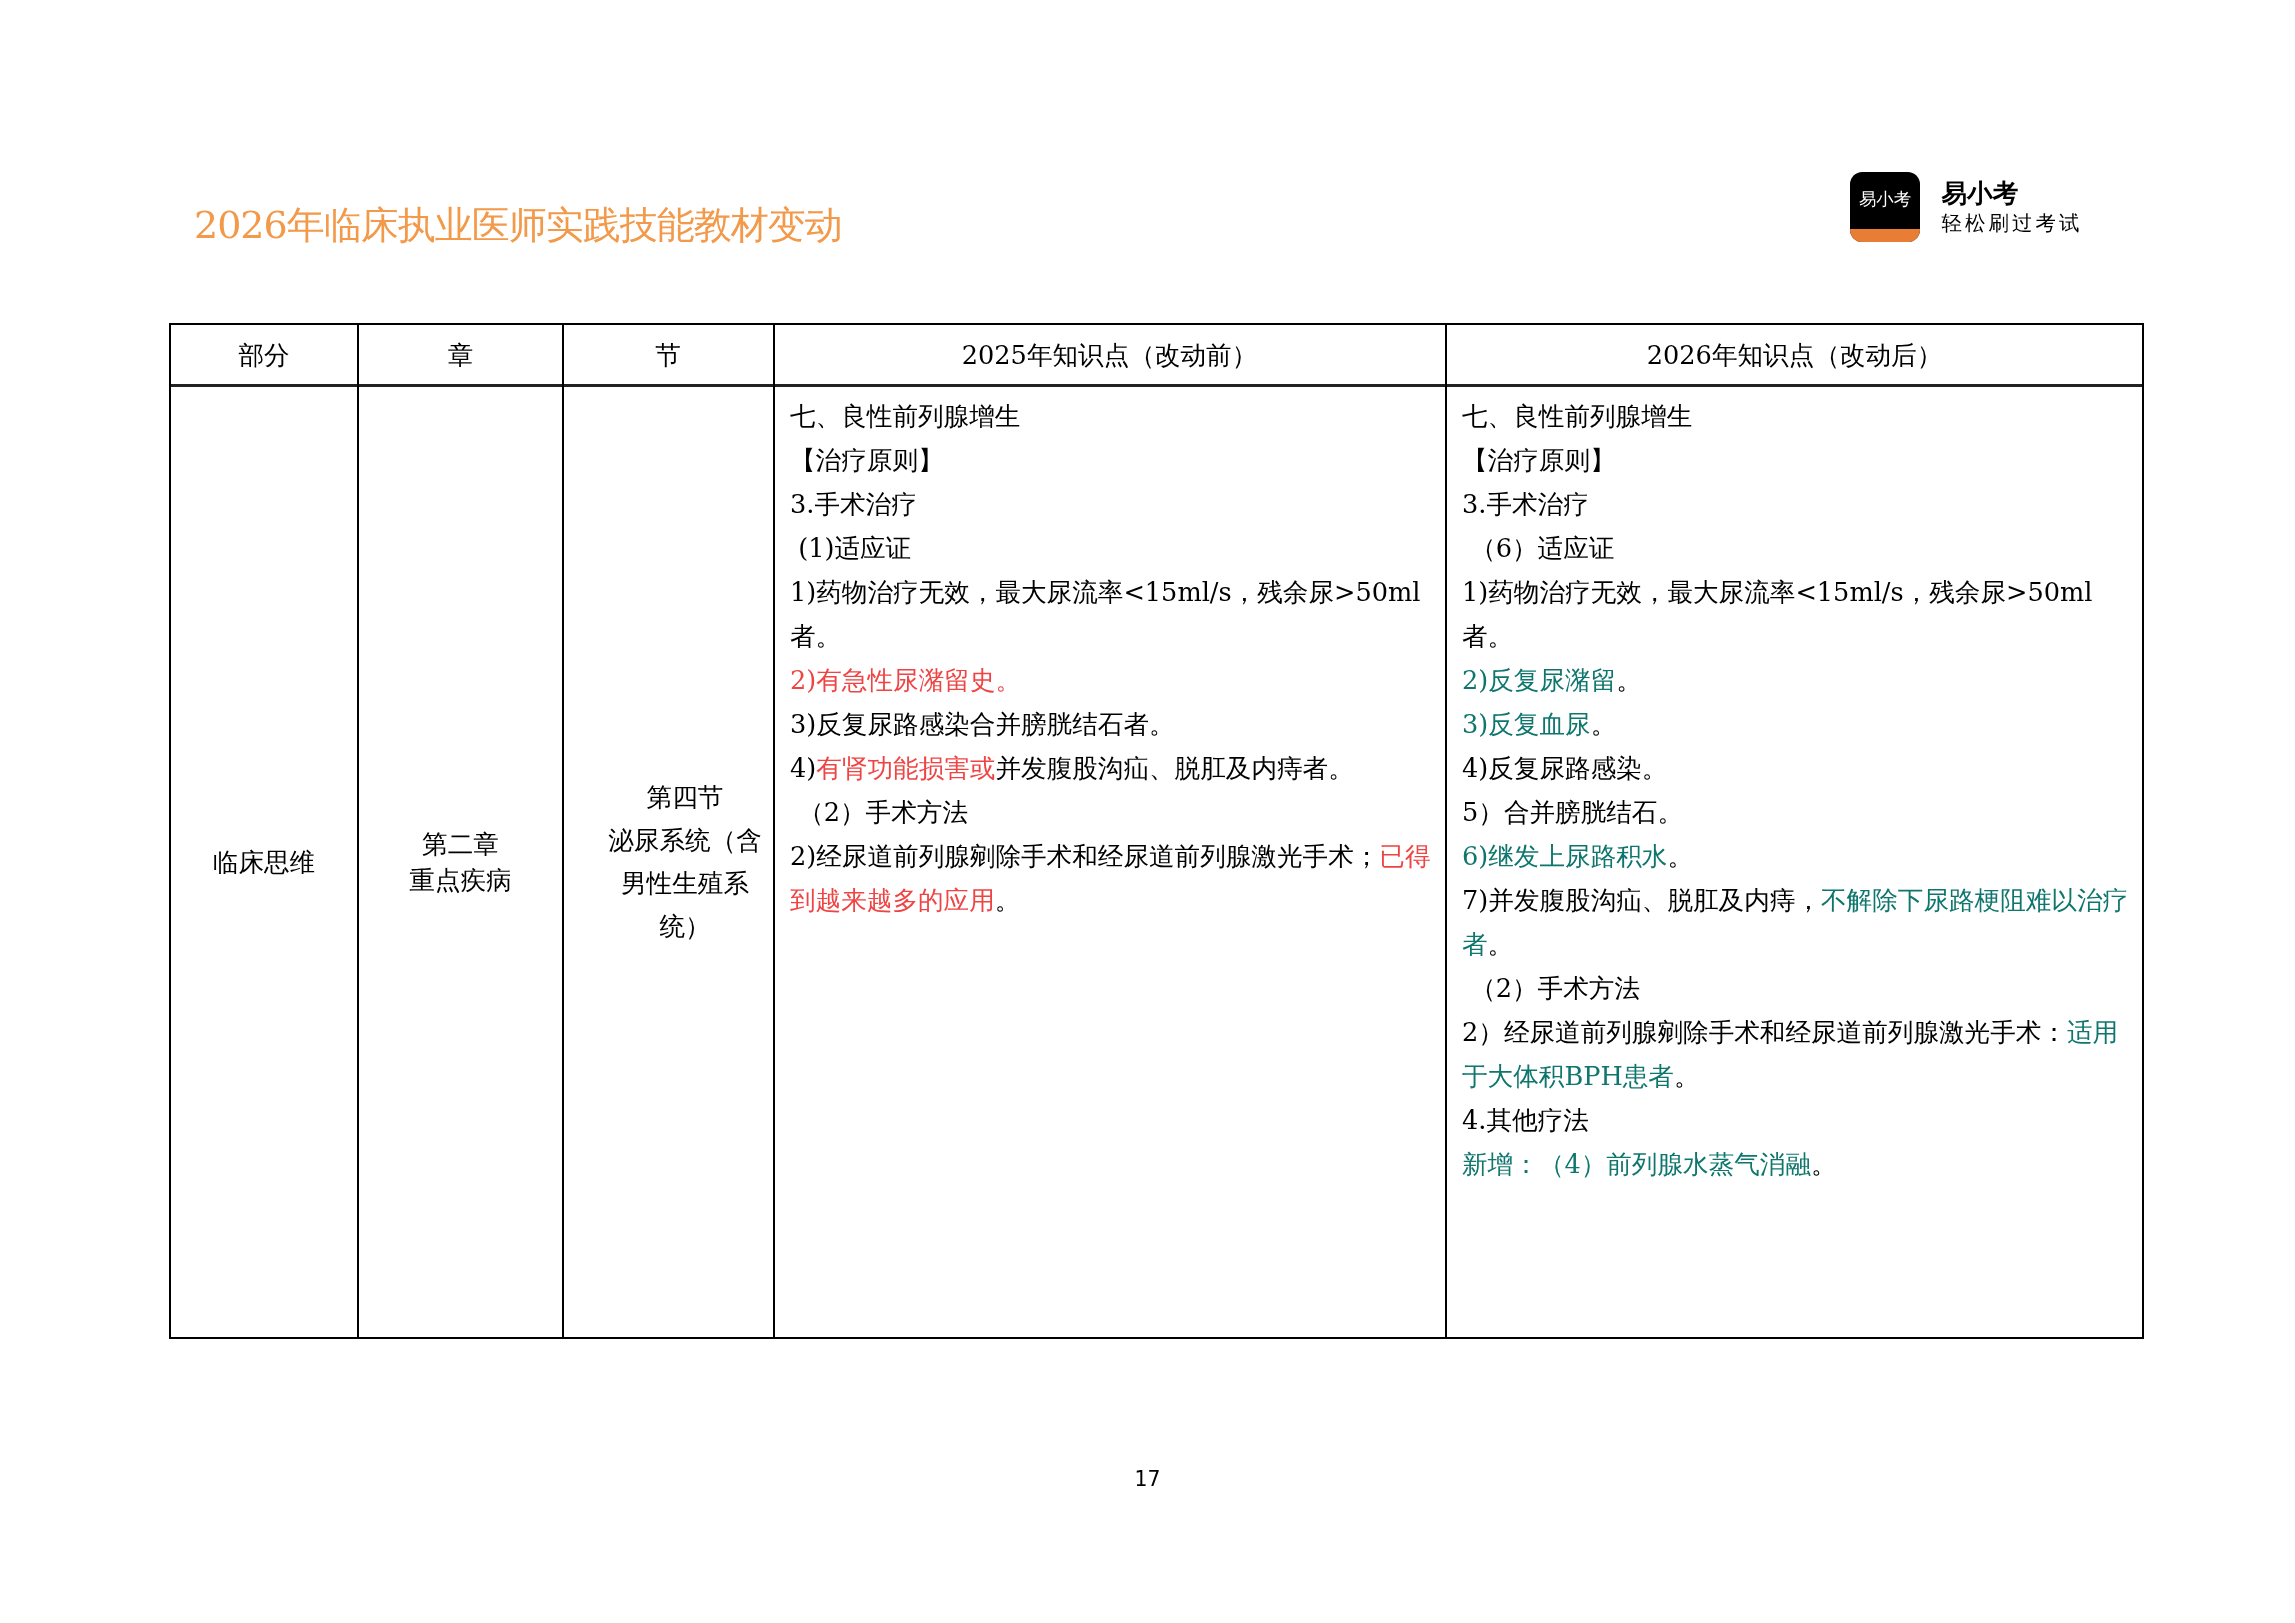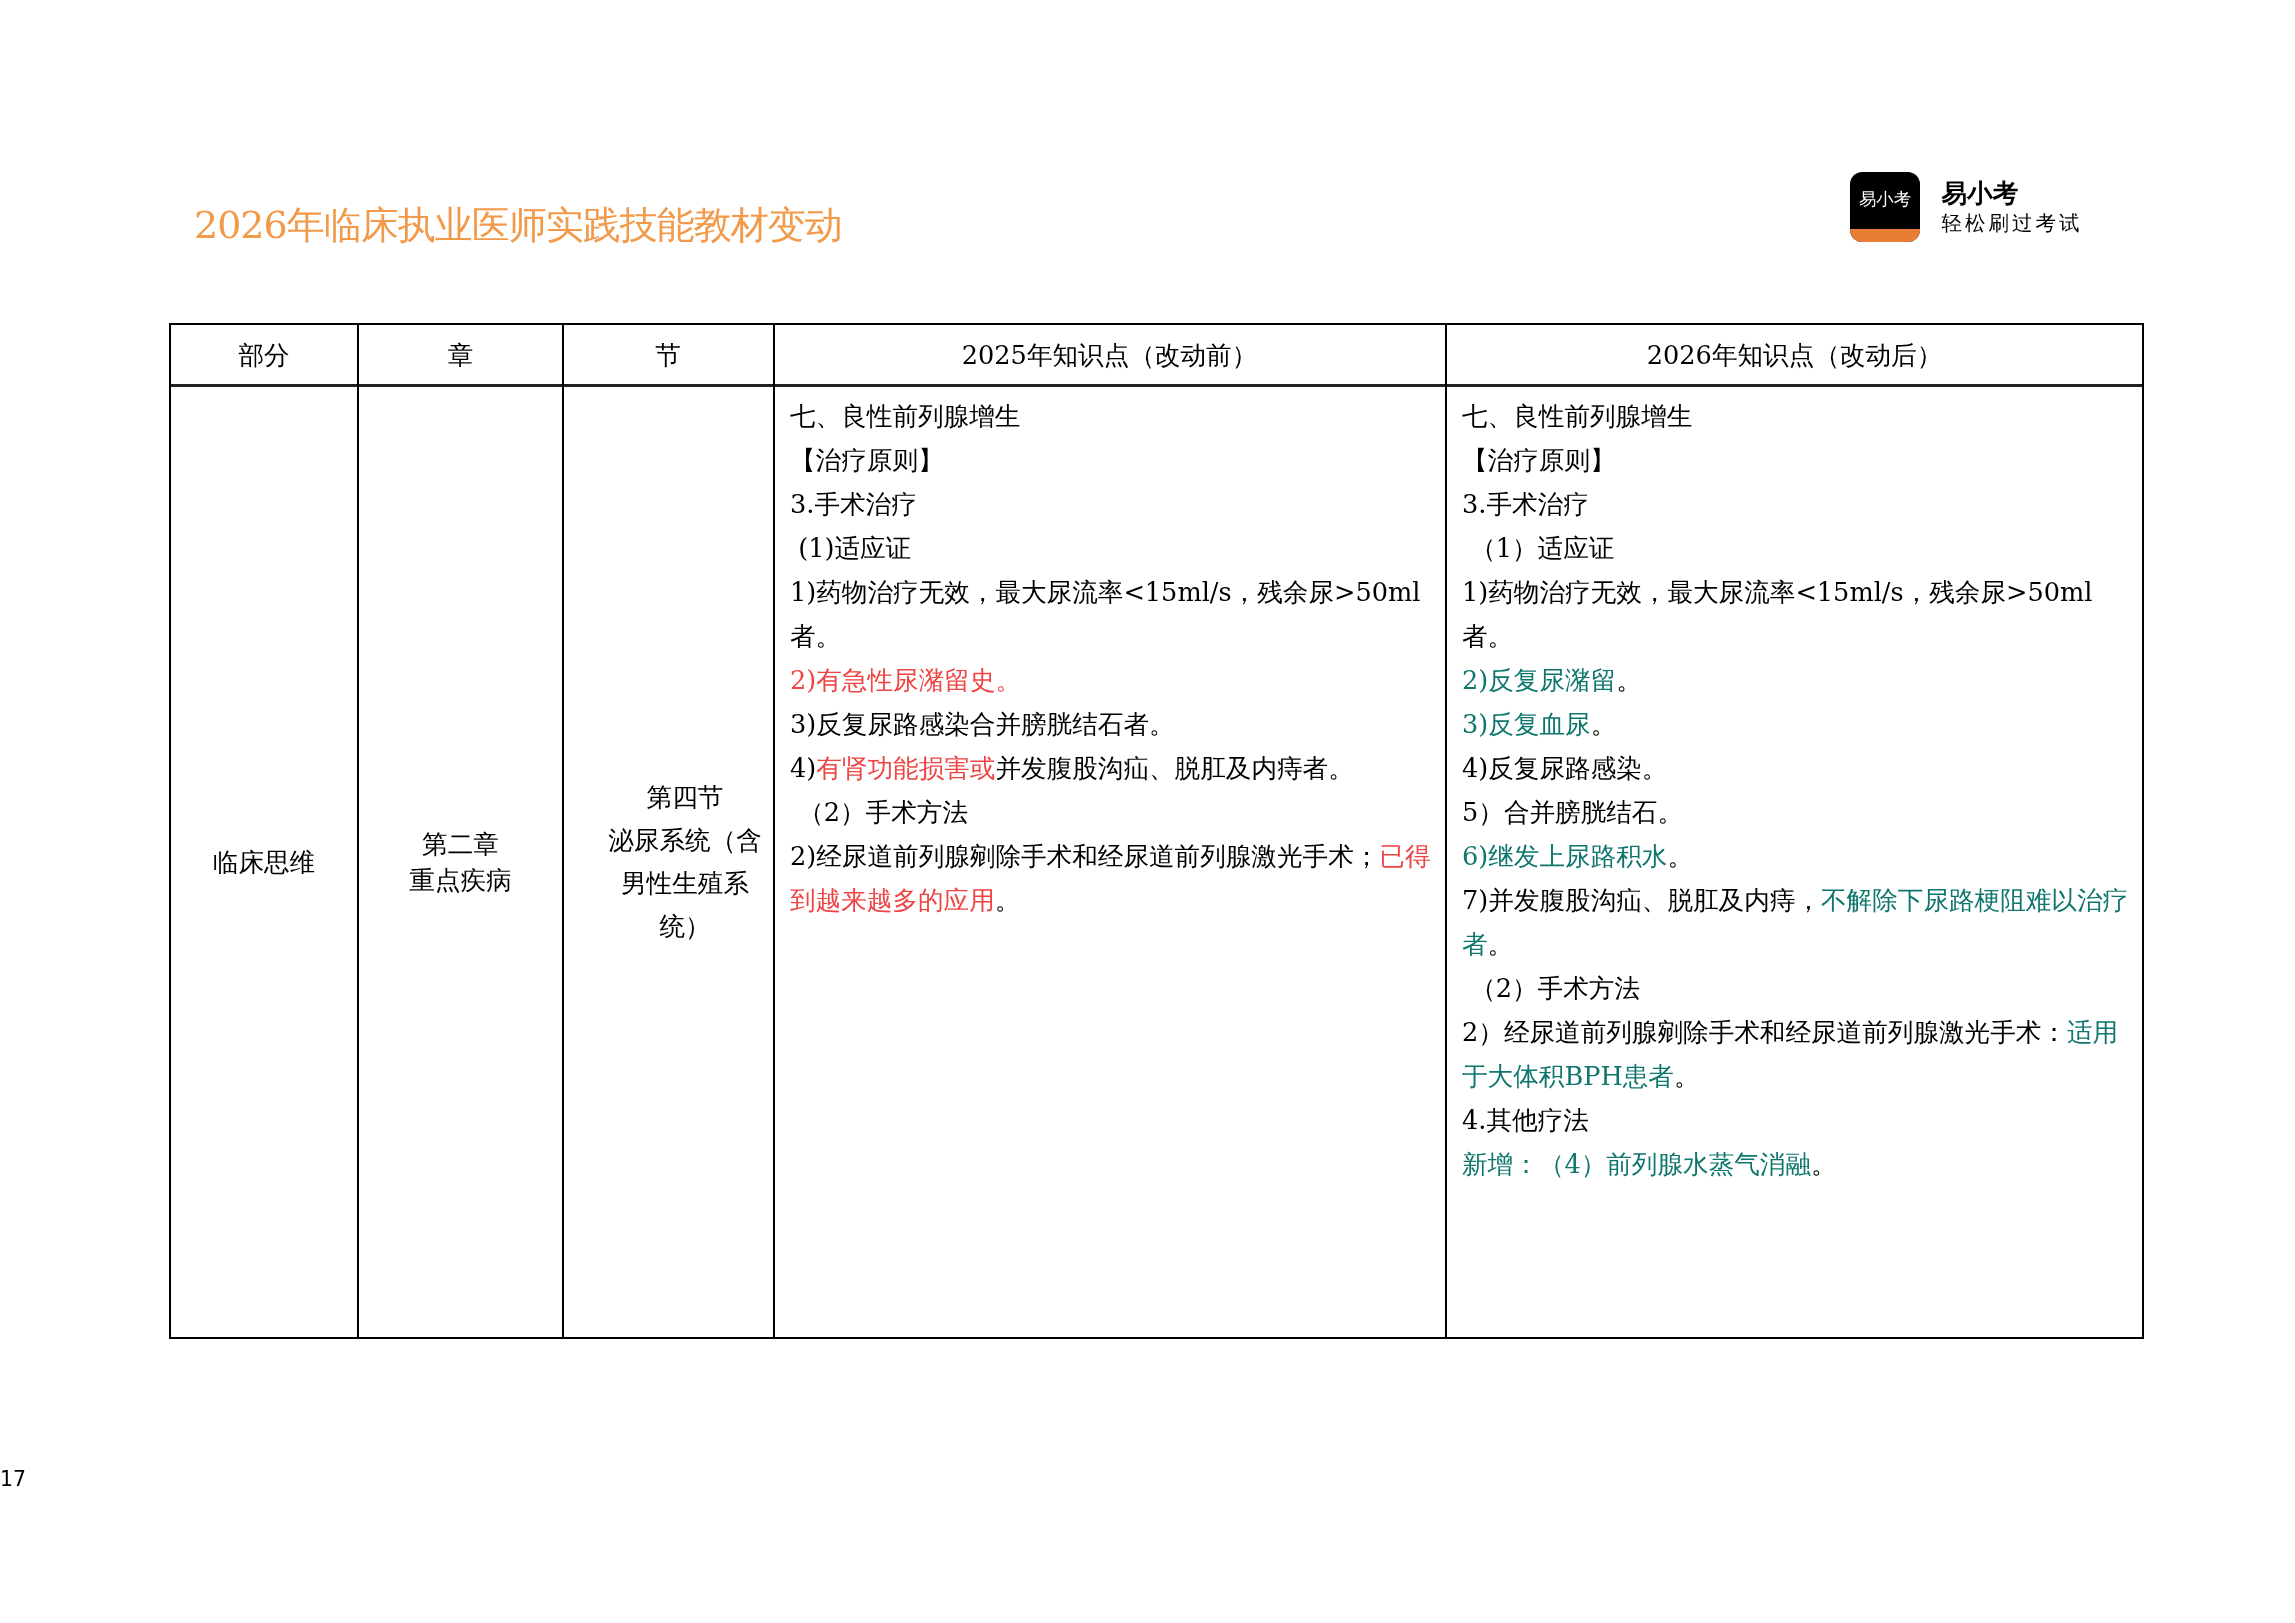--- a/index.html
+++ b/index.html
@@ -42,21 +42,21 @@
   .hcell { top: 0; height: 59px; }
   .bcell { top: 62px; bottom: 0; }
   .content {
     position: absolute; top: 69px; box-sizing: border-box;
     font-size: 25.6px; line-height: 44px; padding-right: 10.2px;
   }
   .content .line { display: block; white-space: pre-wrap; }
   .red { color: #ef4444; }
   .blue { color: #0f766e; text-align: right; }
   .page-num {
-    position: absolute; left: 0; width: 2295px; top: 1467px; 
+    position: absolute; left: 0; width: 2295px; top: 1467px; text-align: center;
     font-size: 20.4px; font-family: "DejaVu Sans", sans-serif;
   }
 </style>
 </head>
 <body>
 
 <div class="doc-title">2026年临床执业医师实践技能教材变动</div>
 
 <div class="brand">
   <div class="brand-logo">
@@ -103,21 +103,21 @@
       <span class="line"><span class="red">2)有急性尿潴留史。</span></span>
       <span class="line"><span>3)反复尿路感染合并膀胱结石者。</span></span>
       <span class="line"><span>4)</span><span class="red">有肾功能损害或</span><span>并发腹股沟疝、脱肛及内痔者。</span></span>
       <span class="line"><span> （2）手术方法</span></span>
       <span class="line"><span>2)经尿道前列腺剜除手术和经尿道前列腺激光手术；</span><span class="red">已得到越来越多的应用</span><span>。</span></span>
     </div>
   <div class="content" id="after-cell" style="left:1291px;width:680px">
       <span class="line"><span>七、良性前列腺增生</span></span>
       <span class="line"><span>【治疗原则】</span></span>
       <span class="line"><span>3.手术治疗</span></span>
-      <span class="line"><span> （1）适应证</span></span>
+      <span class="line"><span> （6）适应证</span></span>
       <span class="line"><span>1)药物治疗无效，最大尿流率&lt;15ml/s，残余尿&gt;50ml者。</span></span>
       <span class="line"><span class="blue">2)反复尿潴留</span><span>。</span></span>
       <span class="line"><span class="blue">3)反复血尿</span><span>。</span></span>
       <span class="line"><span>4)反复尿路感染。</span></span>
       <span class="line"><span>5）合并膀胱结石。</span></span>
       <span class="line"><span class="blue">6)继发上尿路积水</span><span>。</span></span>
       <span class="line"><span>7)并发腹股沟疝、脱肛及内痔，</span><span class="blue">不解除下尿路梗阻难以治疗者</span><span>。</span></span>
       <span class="line"><span> （2）手术方法</span></span>
       <span class="line"><span>2）经尿道前列腺剜除手术和经尿道前列腺激光手术：</span><span class="blue">适用于大体积BPH患者</span><span>。</span></span>
       <span class="line"><span>4.其他疗法</span></span>

